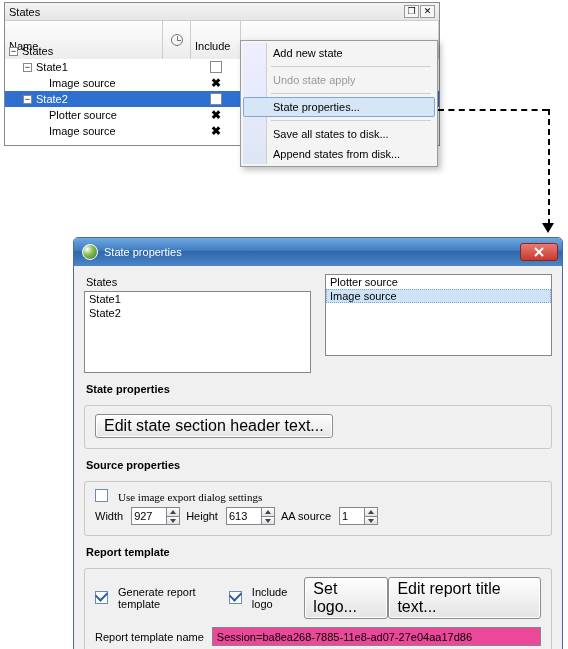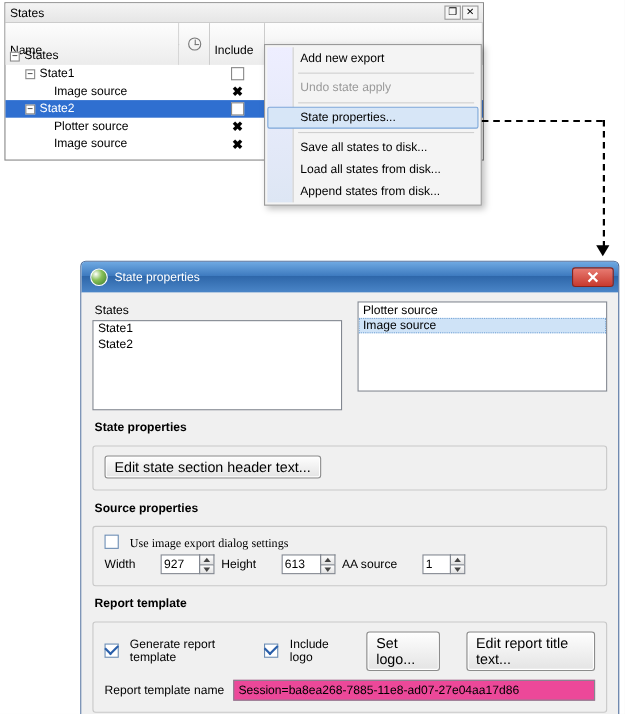--- a/index.html
+++ b/index.html
@@ -167,39 +167,39 @@
 
   .section{
     border:1px solid #c8c8c8;border-radius:3px;padding:8px 10px 10px 10px;margin-top:10px;
     background:#f0f0f0;
   }
   .section-title{font-weight:bold;margin:10px 0 4px 2px;}
   .btn{
     display:inline-flex;align-items:center;
     background:linear-gradient(#fefefe,#e4e4e4);
     border:1px solid #8c8c8c;border-radius:3px;
-    padding:2px 8px;font-size:13px;min-height:20px;
+    padding:2px 8px;font-size:16px;min-height:20px;
     box-shadow:0 0 0 1px #fff inset;
   }
 
   .chkbox{
     width:13px;height:13px;border:1px solid #6a8bb2;background:#fff;display:inline-flex;
     align-items:center;justify-content:center;margin-right:4px;vertical-align:middle;
     position:relative;top:-1px;
   }
   .chkbox.checked::after{
     content:"";width:9px;height:6px;border-left:2px solid #2a5faa;border-bottom:2px solid #2a5faa;
     transform:rotate(-45deg);position:relative;top:-2px;
   }
 
   .row{display:flex;align-items:center;gap:6px;}
   .field-label{margin-right:2px;}
   .numbox{display:inline-flex;align-items:center;}
   .numbox input{
-    width:36px;height:18px;border:1px solid #828790;padding:1px 2px;font-size:11px;margin-left:15px;
+    width:36px;height:18px;border:1px solid #828790;padding:1px 2px;font-size:11px;
   }
   .spin{
     display:flex;flex-direction:column;margin-left:-1px;
   }
   .spin div{
     width:14px;height:9px;border:1px solid #828790;background:linear-gradient(#fefefe,#e2e2e2);
     display:flex;align-items:center;justify-content:center;
   }
   .spin div:first-child{border-bottom:none;}
   .tri-up{width:0;height:0;border-left:3px solid transparent;border-right:3px solid transparent;border-bottom:4px solid #444;}
@@ -284,28 +284,27 @@
       <div class="tree-cell-clock"></div>
       <div class="tree-cell-report">
           <span class="xmark">✖</span>
         </div>
     </div>
   </div>
 </div>
 
 <div class="ctx-menu">
   <div class="ctx-gutter"></div>
-  <div class="ctx-item">Add new export</div>
+  <div class="ctx-item">Add new state</div>
   <div class="ctx-sep"></div>
   <div class="ctx-item disabled">Undo state apply</div>
   <div class="ctx-sep"></div>
   <div class="ctx-item highlight">State properties...</div>
   <div class="ctx-sep"></div>
   <div class="ctx-item">Save all states to disk...</div>
-  <div class="ctx-item">Load all states from disk...</div>
   <div class="ctx-item">Append states from disk...</div>
 </div>
 
 <div class="arrow-h"></div>
 <div class="arrow-v"></div>
 <div class="arrow-head"></div>
 
 <div class="dialog">
   <div class="dlg-title">
     <span class="app-icon"></span>
@@ -381,21 +380,21 @@
               <div>
                 <span class="tri-dn"></span>
               </div>
             </span>
         </span>
       </div>
     </div>
 
     <div class="section-title">Report template</div>
     <div class="section">
-      <div class="row" style="margin-bottom:8px;gap:24px;">
+      <div class="row" style="margin-bottom:8px;gap:0;">
         <span class="row">
           <span class="chkbox checked"></span>
           <span>Generate report template</span>
         </span>
         <span class="row">
           <span class="chkbox checked"></span>
           <span>Include logo</span>
         </span>
         <span class="btn">Set logo...</span>
         <span class="btn">Edit report title text...</span>

